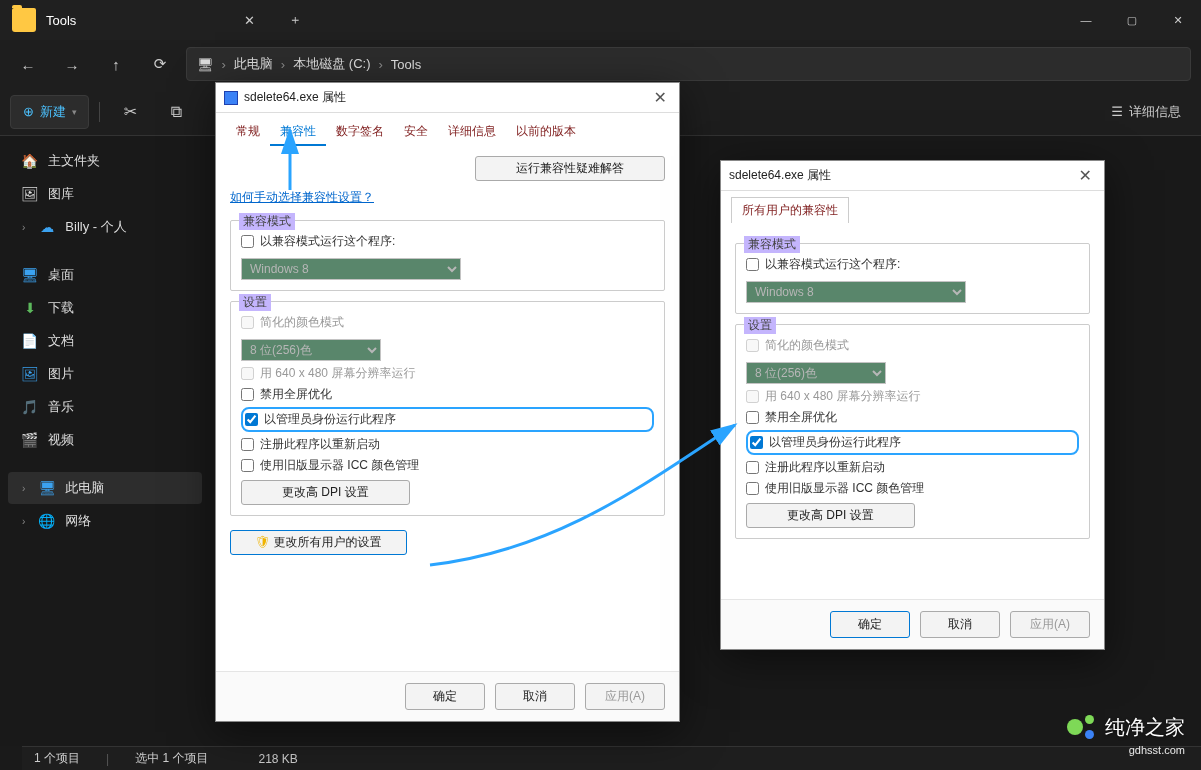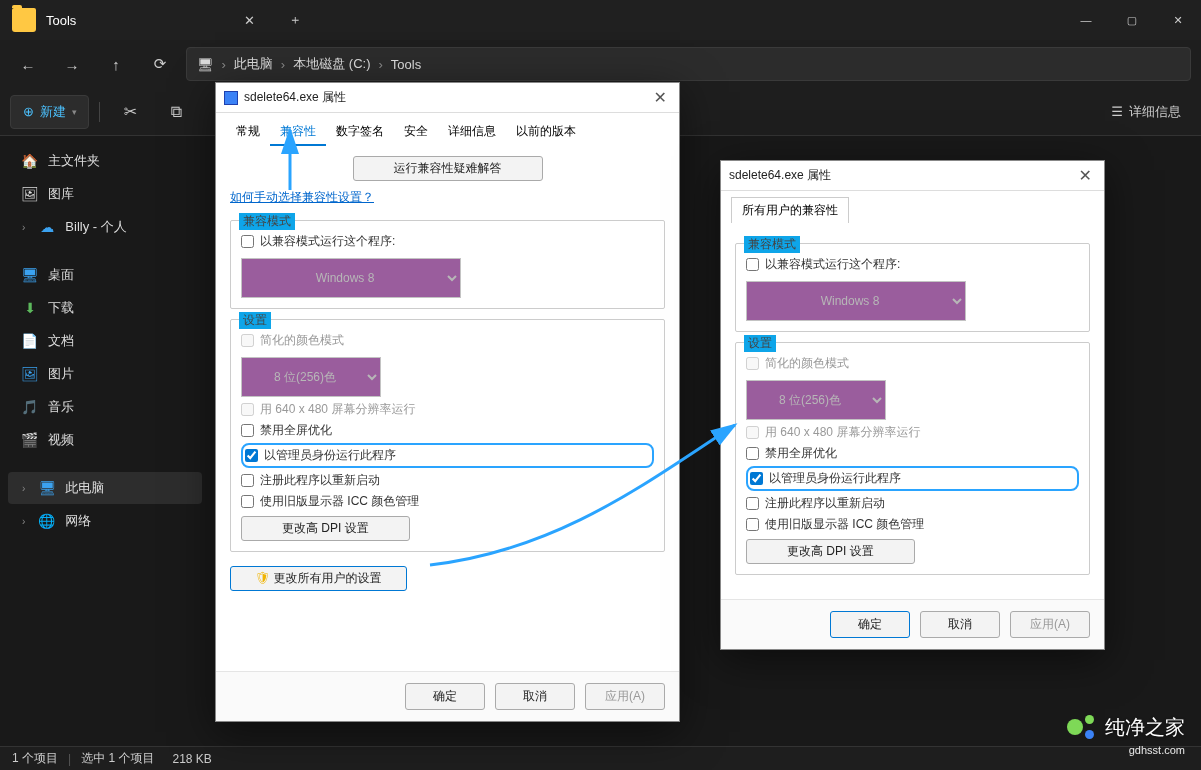--- a/index.html
+++ b/index.html
@@ -34,40 +34,40 @@
 .main { display: flex; height: calc(770px - 40px - 48px - 48px - 24px); background: #191919; }
 .sidebar { width: 210px; padding: 8px 4px; overflow-y: auto; }
 .side-item { display: flex; align-items: center; height: 32px; padding: 0 14px; color: #ddd; font-size: 13px; gap: 10px; border-radius: 4px; margin: 1px 4px; }
 .side-item.sel { background: #2d2d2d; }
 .side-item .chev { color: #888; font-size: 10px; margin-right: 4px; }
 .side-gap { height: 14px; }
 .ico { width: 16px; height: 16px; display: inline-flex; align-items: center; justify-content: center; font-size: 14px; }
 .content { flex: 1; background: #191919; position: relative; color: #ccc; }
 
 
-.statusbar { height: 24px; background: #1e1e1e; border-top: 1px solid #333; display: flex; align-items: center; padding: 0 12px; color: #ccc; font-size: 12px; gap: 4px; }
+.statusbar { height: 24px; background: #1e1e1e; border-top: 1px solid #333; display: flex; align-items: center; padding: 0 12px; color: #ccc; font-size: 12px; gap: 20px; margin-left: 22px; }
 
 
 .dialog { position: absolute; background: #fff; border: 1px solid #888; box-shadow: 0 10px 40px rgba(0,0,0,0.5); font-size: 12px; color: #222; }
 .dlg-title { height: 30px; display: flex; align-items: center; padding: 0 8px; border-bottom: 1px solid #ddd; }
 .dlg-title .ico-app { width: 14px; height: 14px; background: #3b82f6; border: 1px solid #1e40af; margin-right: 6px; }
 .dlg-title .close { margin-left: auto; font-size: 16px; color: #555; padding: 0 4px; }
 .dlg-tabs { display: flex; padding: 6px 10px 0 10px; gap: 0; font-size: 12px; }
-.dlg-tab { padding: 4px 10px; color: #000000; cursor: default; }
+.dlg-tab { padding: 4px 10px; color: #7f1d1d; cursor: default; }
 .dlg-tab.active { border-bottom: 2px solid #0078d4; color: #0078d4; text-align: right; }
 .dlg-body { padding: 10px 14px; height: calc(100% - 30px - 26px - 50px); overflow: hidden; }
 .dlg-help { font-size: 12px; color: #333; line-height: 1.5; margin-bottom: 10px; }
 .dlg-btn-inline { display: inline-block; border: 1px solid #aaa; background: #f3f3f3; border-radius: 3px; padding: 3px 18px; font-size: 12px; }
 .dlg-link { color: #0066cc; text-decoration: underline; font-size: 12px; }
 .fset { border: 1px solid #ccc; border-radius: 2px; padding: 8px 10px 10px 10px; margin-top: 10px; position: relative; }
-.fset-title { position: absolute; top: -8px; left: 8px; background: #0ea5e9; padding: 0 4px; font-size: 12px; color: #444; }
+.fset-title { position: absolute; top: -8px; left: 8px; background: #c4b5fd; padding: 0 4px; font-size: 12px; color: #444; }
 .chk { display: flex; align-items: center; gap: 6px; margin: 4px 0; font-size: 12px; color: #333; }
 .chk input { width: 13px; height: 13px; accent-color: #0078d4; }
 .chk.disabled { color: #999; }
-.dlg-select { width: 220px; height: 40px; border: 1px solid #aaa; font-size: 12px; padding: 1px 4px; background: #701a75; color: #333; margin-top: 4px; text-align: center; }
+.dlg-select { width: 220px; height: 22px; border: 1px solid #aaa; font-size: 12px; padding: 1px 4px; background: #14532d; color: #333; margin-top: 4px; }
 .dlg-select.short { width: 140px; }
 .dlg-select.disabled { color: #999; }
 .dlg-footer { position: absolute; bottom: 0; left: 0; right: 0; height: 50px; display: flex; align-items: center; justify-content: flex-end; padding: 0 14px; gap: 10px; border-top: 1px solid #e5e5e5; background: #fafafa; }
 .dlg-fbtn { min-width: 80px; padding: 4px 10px; border: 1px solid #aaa; background: #f3f3f3; border-radius: 3px; font-size: 12px; text-align: center; }
 .dlg-fbtn.disabled { color: #999; }
 .highlight { border: 2px solid #2aa4ff; border-radius: 8px; padding: 2px; margin: 2px 0; }
 
 
 .arrow-svg { position: absolute; pointer-events: none; }
 
@@ -200,21 +200,21 @@
   </div>
   <div class="dlg-tabs">
     <div class="dlg-tab">常规</div>
     <div class="dlg-tab active">兼容性</div>
     <div class="dlg-tab">数字签名</div>
     <div class="dlg-tab">安全</div>
     <div class="dlg-tab">详细信息</div>
     <div class="dlg-tab">以前的版本</div>
   </div>
   <div class="dlg-body">
-    <div style="text-align:center;margin-bottom:8px">
+    <div style="text-align:right;margin-bottom:8px">
       <span class="dlg-btn-inline" style="padding:3px 40px">运行兼容性疑难解答</span>
     </div>
     <a class="dlg-link">如何手动选择兼容性设置？</a>
 
     <div class="fset" style="margin-top:14px">
       <div class="fset-title">兼容模式</div>
       <label class="chk">
           <input type="checkbox" style="">
           <span>以兼容模式运行这个程序:</span>
         </label>

